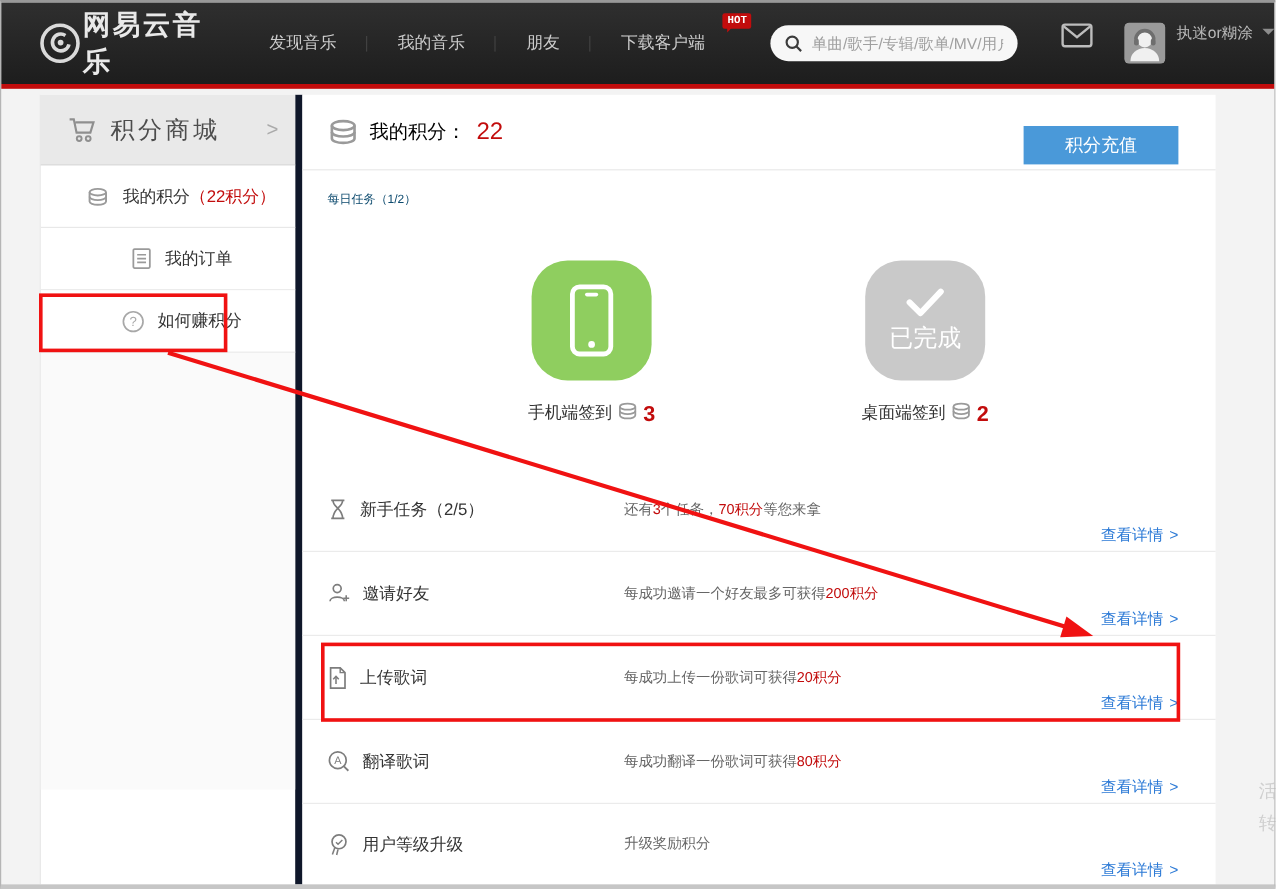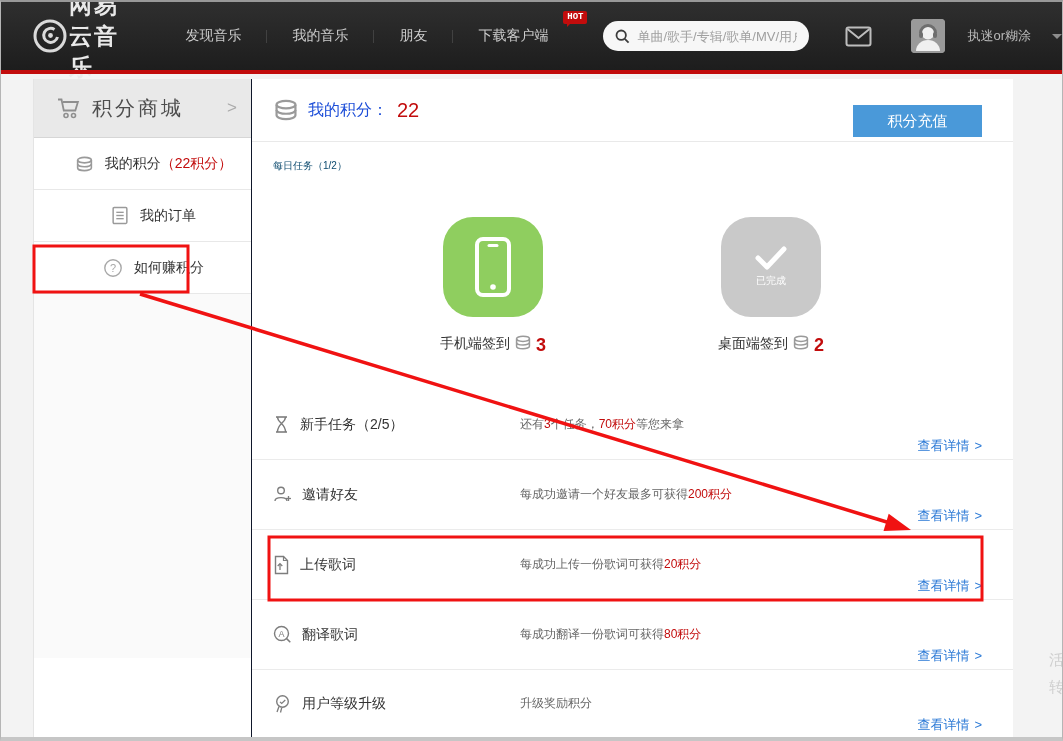--- a/index.html
+++ b/index.html
@@ -42,33 +42,33 @@
   }
   .searchbox {
     margin-left:30px; width:210px; height:30px; border-radius:16px;
     background:#f7f7f7; display:flex; align-items:center; padding:0 12px; gap:7px;
   }
   .searchbox input {
     border:none; outline:none; background:transparent; width:160px;
     font-size:13px; color:#333; font-family:"Liberation Sans", sans-serif;
   }
   .searchbox input::placeholder { color:#9f9f9f; }
-  .top-right { display:flex; align-items:center; margin-left:36px; gap:13px; }
+  .top-right { display:flex; align-items:flex-start; margin-left:36px; gap:0; }
   .mail { cursor:pointer; margin-right:26px; }
   .avatar {
     width:34px; height:34px; border-radius:4px; background:#9a9a9a;
     display:flex; align-items:center; justify-content:center; cursor:pointer; overflow:hidden;
   }
   .username { color:#b9b9b9; font-size:13px; margin-left:9px; cursor:pointer; white-space:nowrap; }
   .caret { width:0; height:0; border:5px solid transparent; border-top-color:#8d8d8d; margin-left:8px; margin-top:5px; cursor:pointer; }
 
   
   .sidebar {
     position:absolute; left:33px; top:79px; width:219px; height:658px;
-    background:#fff; border-right:1px solid #0f172a; border-left:1px solid #e4e4e4;
+    background:#fff; border-right:6px solid #0f172a; border-left:1px solid #e4e4e4;
   }
   .side-head {
     height:59px; background:#e9e9e9; border-bottom:1px solid #d6d6d6;
     display:flex; align-items:center; padding:0 14px 0 22px; cursor:pointer;
   }
   .side-title { font-size:20px; color:#4d4d4d; letter-spacing:3px; margin-left:10px; flex:1; }
   .side-chevron { color:#aaa; font-size:17px; }
   .side-item {
     height:52px; border-bottom:1px solid #e8e8e8; background:#fff;
     display:flex; align-items:center; padding-left:22px; gap:11px;
@@ -79,36 +79,36 @@
   
   .main {
     position:absolute; left:252px; top:79px; width:761px; height:658px;
     background:#fff;
   }
   .points-head {
     position:absolute; top:0; left:0; right:0; height:63px;
     border-bottom:1px solid #e9e9e9;
     display:flex; align-items:center; padding-left:21px; gap:9px;
   }
-  .points-label { font-size:16px; color:#1d4ed8; }
+  .points-label { font-size:16px; color:#000000; }
   .points-value { font-size:20px; color:#c20c0c; }
   .recharge-btn {
     position:absolute; right:31px; top:26px; width:129px; height:32px;
     background:#4a99d9; color:#fff; font-size:15px; border:none; cursor:pointer;
     font-family:"Liberation Sans", sans-serif;
   }
   .daily-title { position:absolute; left:21px; top:80px; font-size:10px; color:#0c4a6e; }
 
   .task-icon {
     position:absolute; width:100px; height:100px; border-radius:30px; top:138px;
     display:flex; flex-direction:column; align-items:center; justify-content:center; cursor:pointer;
   }
   .task-green { left:191px; background:#8fce5f; }
   .task-gray  { left:469px; background:#c9c9c9; gap:4px; }
-  .done-text { color:#fff; font-size:10px; }
+  .done-text { color:#fff; font-size:20px; }
   .task-label {
     position:absolute; top:256px; width:160px; display:flex;
     align-items:flex-start; justify-content:center; gap:4px; font-size:14px; color:#333;
   }
   .task-label .pts { font-size:18px; font-weight:bold; color:#c20c0c; }
   .tl-1 { left:161px; } .tl-2 { left:439px; }
 
   .rows { position:absolute; top:311px; left:0; right:0; bottom:0; }
   .row {
     height:70px; border-bottom:1px solid #ebebeb; position:relative;

